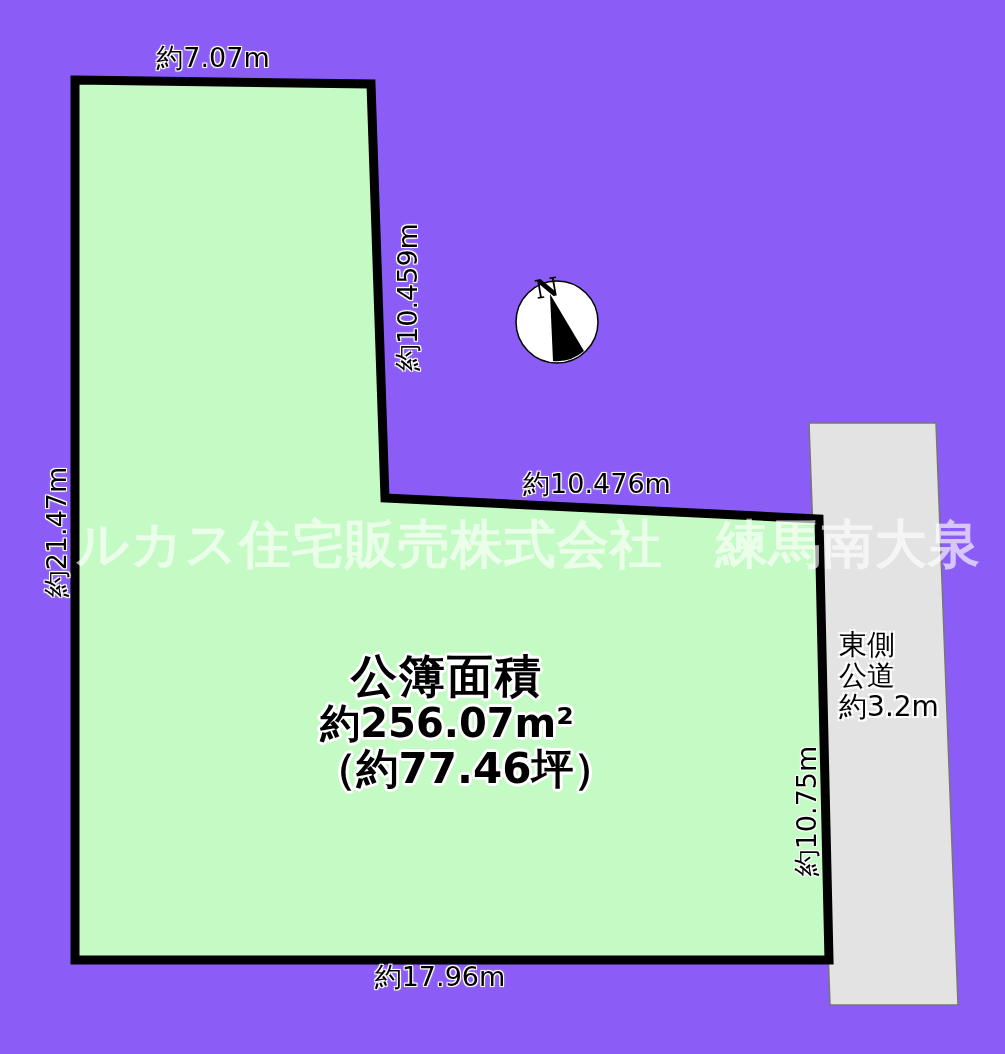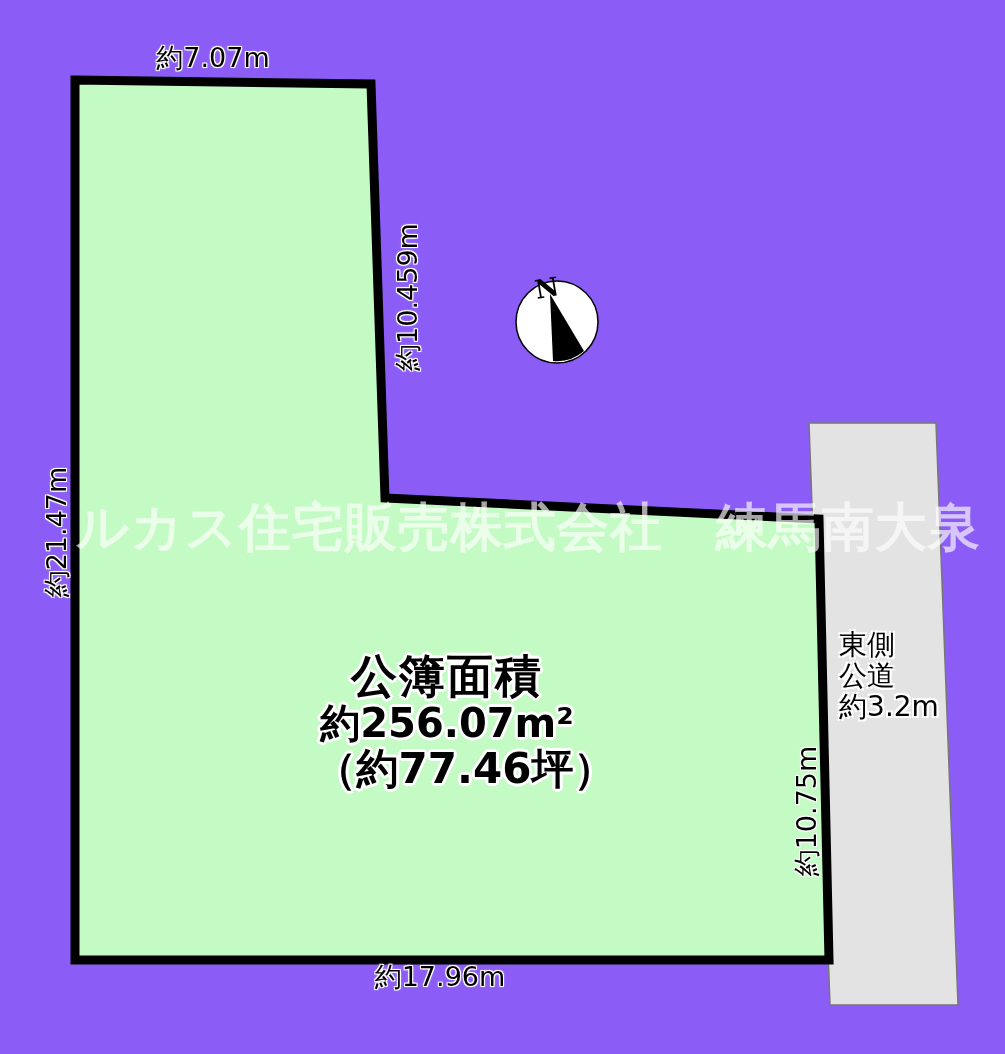--- a/index.html
+++ b/index.html
@@ -42,21 +42,21 @@
     white-space:nowrap;
     text-shadow:-2px -2px 0 #fff,2px -2px 0 #fff,-2px 2px 0 #fff,2px 2px 0 #fff,0 0 3px #fff;
   }
   .compass-n{
     position:absolute;z-index:2;left:547px;top:288px;
     transform:translate(-50%,-50%) rotate(-10deg);
     font-family:"DejaVu Serif","Liberation Serif",serif;
     font-weight:bold;font-size:26px;color:#000;
   }
   .watermark{
-    position:absolute;z-index:3;left:76px;top:501px;
+    position:absolute;z-index:3;left:76px;top:518px;
     font-size:52px;font-weight:bold;line-height:52px;
     letter-spacing:1px;white-space:nowrap;
     color:rgba(255,255,255,0.65);
   }
 </style>
 </head>
 <body>
 
 <div class="canvas">
 
@@ -69,20 +69,21 @@
     <g>
       <circle cx="557" cy="322" r="41" fill="#ffffff" stroke="#000000" stroke-width="1.5"></circle>
       <path d="M 550,294 L 553,361 A 41,41 0 0 0 584,351 Z" fill="#000000"></path>
     </g>
   </svg>
 
   <div class="label dim-top">約7.07m</div>
 
   <div class="label vert dim-upper-right">約10.459m</div>
 
+  <div class="label dim-middle">約10.476m</div>
 
   <div class="label vert dim-left">約21.47m</div>
 
   <div class="label vert dim-lower-right">約10.75m</div>
 
   <div class="label dim-bottom">約17.96m</div>
 
   <div class="area-label">
     <div class="area-line1">公簿面積</div>
     <div class="area-line2">約256.07m²</div>

